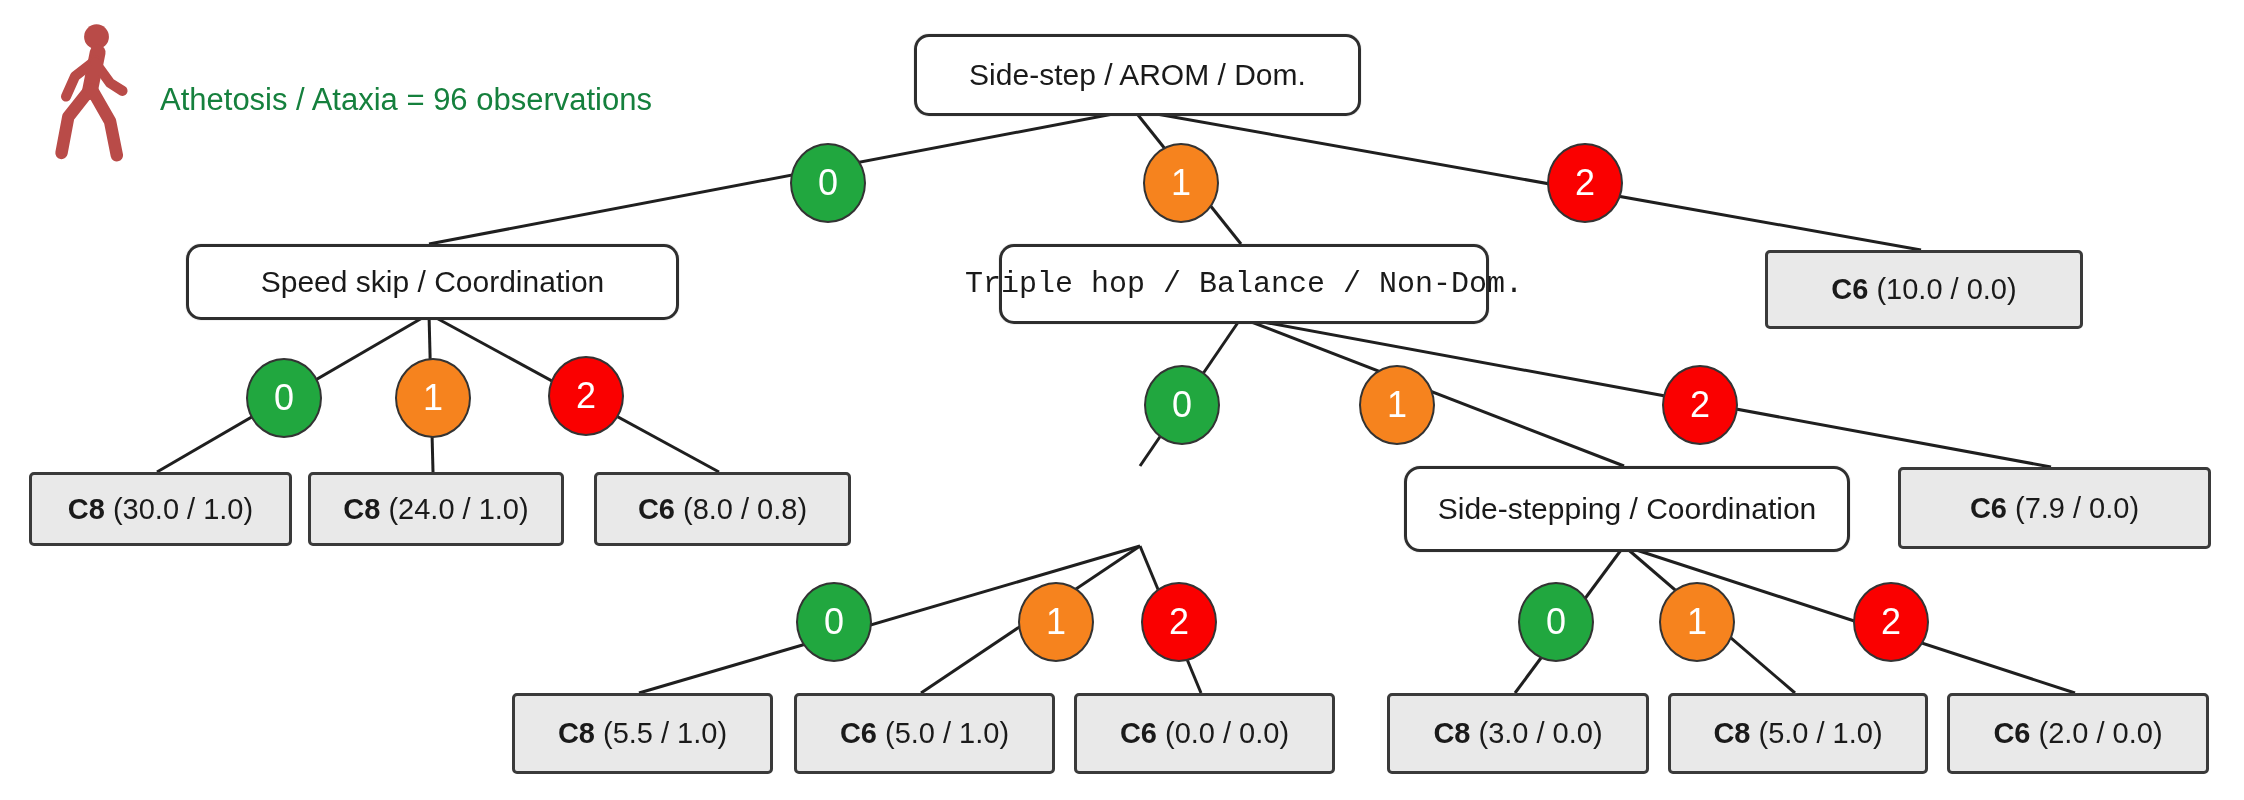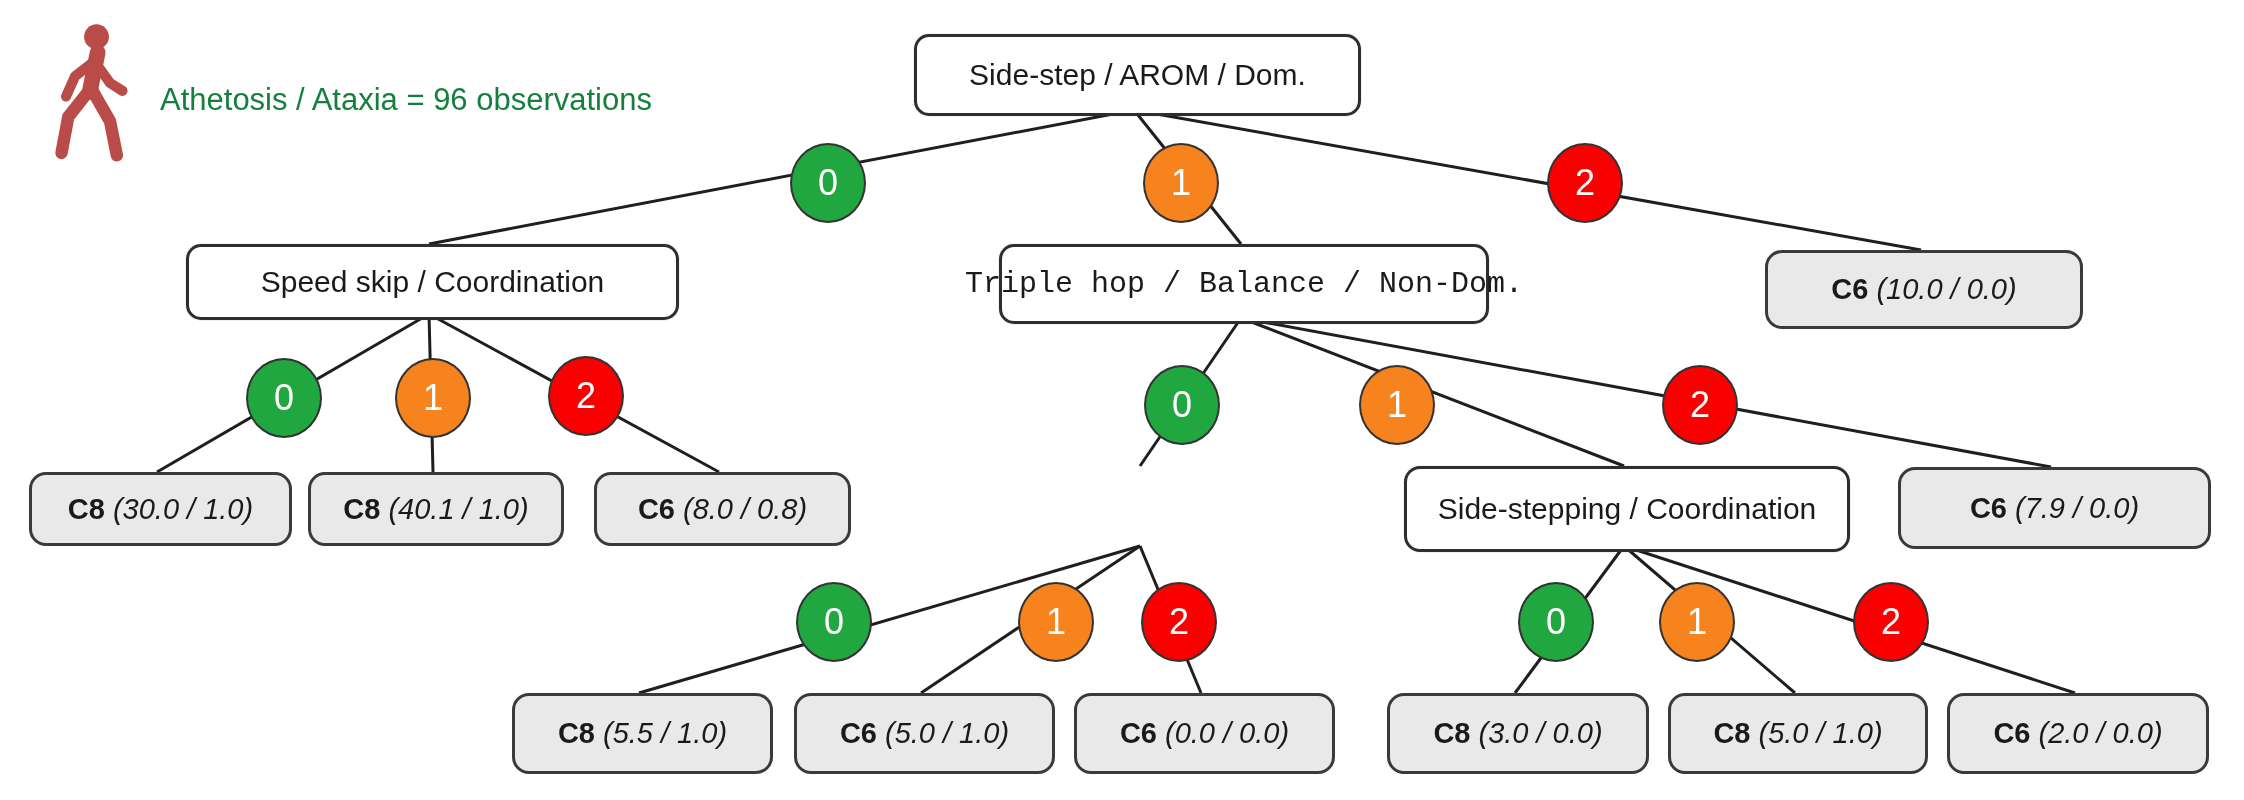--- a/index.html
+++ b/index.html
@@ -21,28 +21,28 @@
     display:flex;align-items:center;justify-content:center;
     font-size:30px;
     box-shadow:0 0 0 1px rgba(0,0,0,0.05);
     z-index:3;
     white-space:nowrap;
   }
   .leaf{
     position:absolute;
     background:#e9e9e9;
     border:3px solid #3a3a3a;
-    border-radius:17px;
+    border-radius:5px;
     display:flex;align-items:center;justify-content:center;
     font-size:29px;
     z-index:3;
     white-space:nowrap;
   }
   .leaf .cls{font-weight:700;}
-  .leaf .stats{margin-left:8px;font-style:italic;}
+  .leaf .stats{margin-left:8px;}
   .circle{
     position:absolute;
     width:72px;height:76px;
     border-radius:50%;
     border:2px solid #333333;
     display:flex;align-items:center;justify-content:center;
     color:#ffffff;font-size:36px;
     z-index:4;
   }
   .s0{background:#21a73f;}
@@ -105,21 +105,21 @@
   <div class="leaf" style="left:1765px;top:250px;width:312px;height:73px;">
     <span class="cls">C6</span>
     <span class="stats">(10.0 / 0.0)</span>
   </div>
   <div class="leaf" style="left:29px;top:472px;width:257px;height:68px;">
     <span class="cls">C8</span>
     <span class="stats">(30.0 / 1.0)</span>
   </div>
   <div class="leaf" style="left:308px;top:472px;width:250px;height:68px;">
     <span class="cls">C8</span>
-    <span class="stats">(40.1 / 1.0)</span>
+    <span class="stats">(24.0 / 1.0)</span>
   </div>
   <div class="leaf" style="left:594px;top:472px;width:251px;height:68px;">
     <span class="cls">C6</span>
     <span class="stats">(8.0 / 0.8)</span>
   </div>
   <div class="leaf" style="left:1898px;top:467px;width:307px;height:76px;">
     <span class="cls">C6</span>
     <span class="stats">(7.9 / 0.0)</span>
   </div>
   <div class="leaf" style="left:512px;top:693px;width:255px;height:75px;">

